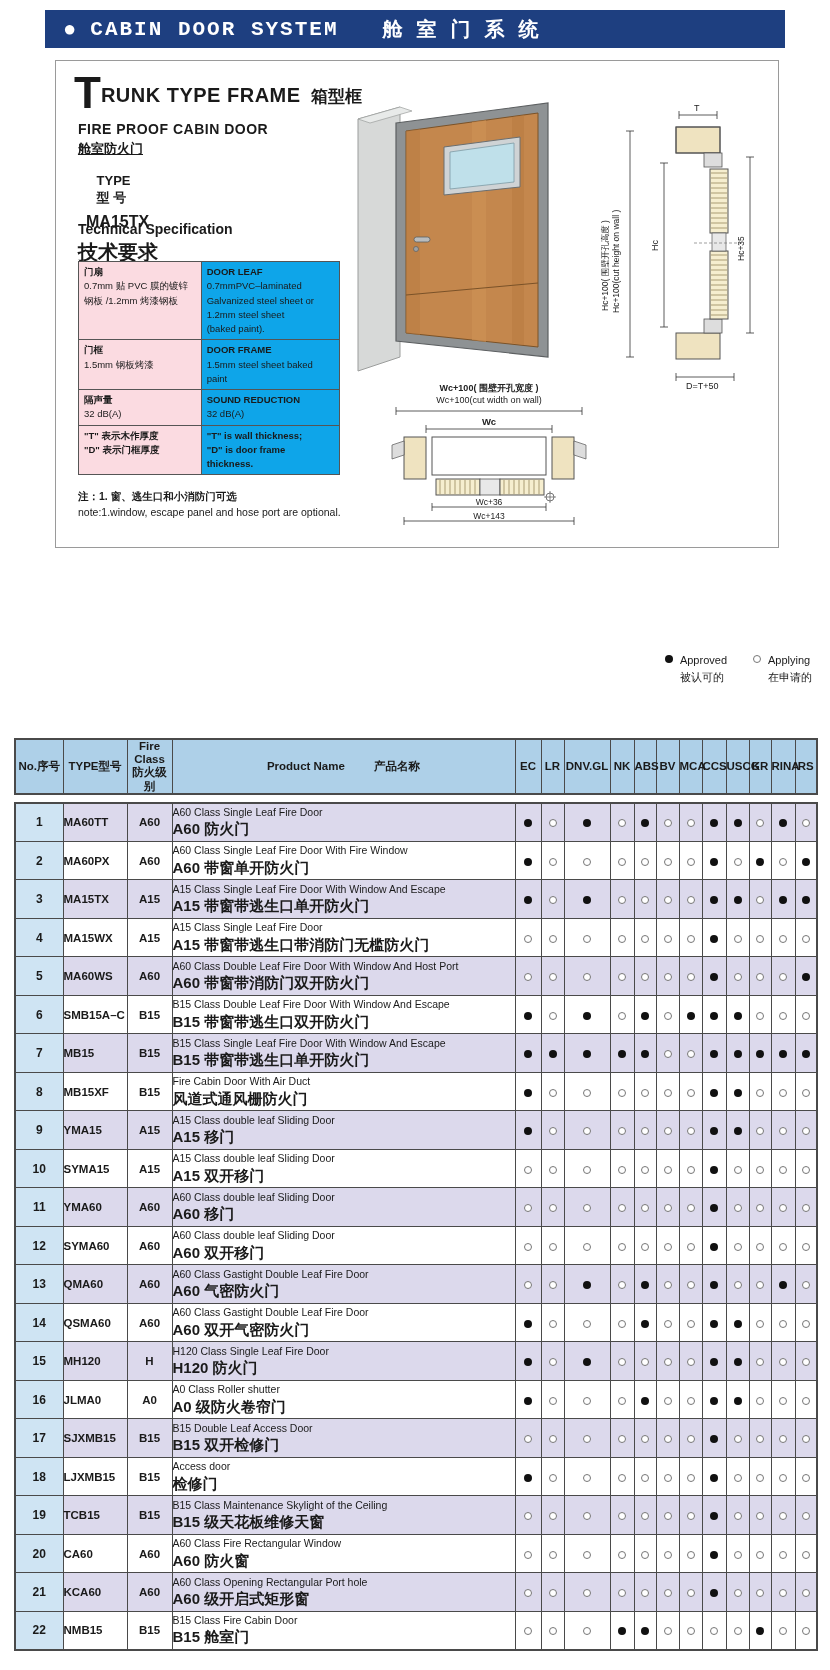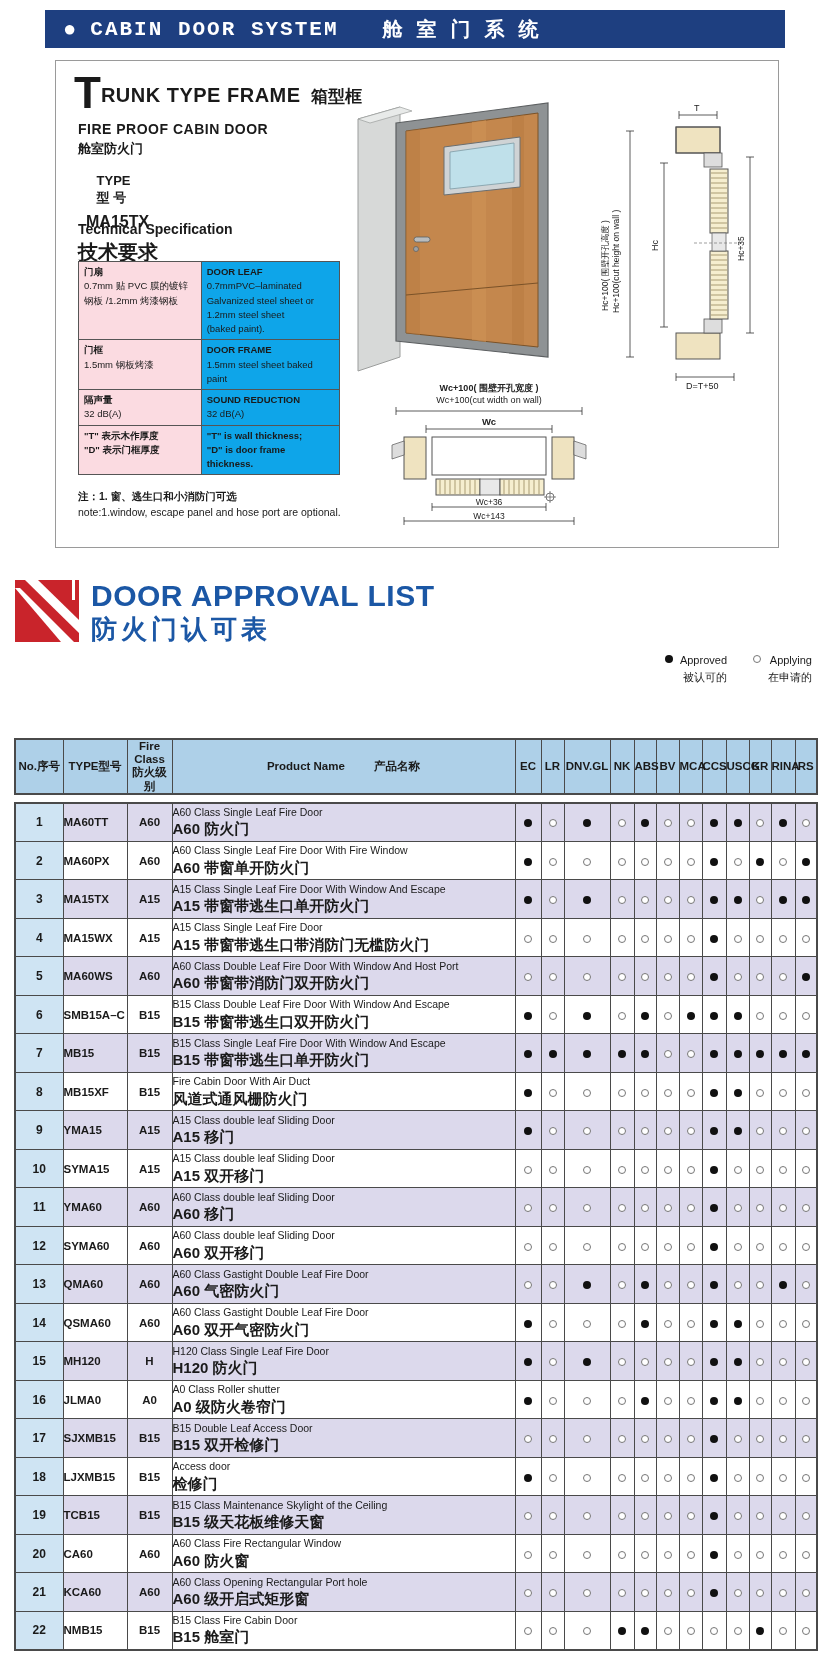--- a/index.html
+++ b/index.html
@@ -13,21 +13,21 @@
   .banner .t-en{font-size:21px;font-weight:bold;letter-spacing:2px;font-family:"Liberation Mono","DejaVu Sans Mono",monospace;}
   .banner .t-zh{font-size:20px;font-weight:bold;margin-left:44px;letter-spacing:14px;}
 
   
   .trunk-box{position:absolute;left:55px;top:60px;width:722px;height:486px;border:1px solid #9a9a9a;background:#fff;}
   .trunk-title{position:absolute;left:18px;top:10px;}
   .trunk-title .dropcap{font-size:44px;font-weight:bold;line-height:1;vertical-align:-6px;}
   .trunk-title .rest{font-size:20px;font-weight:bold;letter-spacing:0.5px;}
   .trunk-title .zh{font-size:17px;font-weight:bold;margin-left:6px;}
   .fp-title{position:absolute;left:22px;top:60px;font-size:14px;font-weight:bold;letter-spacing:0.5px;}
-  .fp-title-zh{position:absolute;left:22px;top:79px;font-size:13px;font-weight:bold;}
+  .fp-title-zh{position:absolute;left:22px;top:79px;font-size:13px;font-weight:bold;text-decoration:underline;}
   .type-block{position:absolute;left:22px;top:112px;display:flex;align-items:center;flex-direction:column;}
   .type-labels{font-size:13px;font-weight:bold;white-space:pre-line;line-height:1.3;}
   .type-value{font-size:16px;font-weight:bold;margin-left:8px;margin-top:6px;}
   .spec-title{position:absolute;left:22px;top:160px;font-size:14px;font-weight:bold;}
   .spec-title-zh{position:absolute;left:22px;top:178px;font-size:20px;font-weight:bold;}
   table.spec{position:absolute;left:22px;top:200px;width:262px;border-collapse:collapse;}
   table.spec td{border:1px solid #555;font-size:9.5px;line-height:1.5;padding:3px 5px;vertical-align:top;}
   table.spec td.zh{background:#fbdbe1;width:47%;}
   table.spec td.en{background:#0ea5e9;}
   .cell-title{font-weight:bold;}
@@ -43,21 +43,21 @@
 
   
   .appr-head{position:absolute;left:15px;top:580px;display:flex;}
   .appr-logo{width:64px;height:62px;}
   .appr-titles{margin-left:12px;}
   .appr-title-en{font-size:30px;font-weight:bold;color:#1b57a5;letter-spacing:0.5px;line-height:1.05;}
   .appr-title-zh{font-size:26px;font-weight:bold;color:#1b57a5;letter-spacing:4px;}
 
   
   .legend{position:absolute;right:18px;top:652px;display:flex;gap:26px;font-size:11px;}
-  .legend-item{display:flex;align-items:flex-start;text-align:right;}
+  .legend-item{display:flex;align-items:flex-start;}
   .legend-sym{margin:3px 7px 0 0;}
   .legend-texts{line-height:1.5;}
   .dot{display:inline-block;width:8px;height:8px;border-radius:50%;box-sizing:border-box;}
   .dot.filled{background:#111;}
   .dot.open{background:#fff;border:1.2px solid #777;}
 
   
   .appr-table-wrap{position:absolute;left:14px;top:738px;width:804px;}
   table.appr{border-collapse:collapse;table-layout:fixed;width:804px;border:2px solid #4a4a4a;}
   table.appr th,table.appr td{border:1px solid #4a4a4a;padding:0;}
@@ -282,32 +282,20 @@
       <line x1="58" y1="124" x2="58" y2="132" stroke="#333" stroke-width="0.8"></line>
       <line x1="172" y1="124" x2="172" y2="132" stroke="#333" stroke-width="0.8"></line>
       <text x="115" y="126" font-size="8.5" fill="#222" text-anchor="middle">Wc+36</text>
       <line x1="30" y1="142" x2="200" y2="142" stroke="#333" stroke-width="0.8"></line>
       <line x1="30" y1="138" x2="30" y2="146" stroke="#333" stroke-width="0.8"></line>
       <line x1="200" y1="138" x2="200" y2="146" stroke="#333" stroke-width="0.8"></line>
       <text x="115" y="140" font-size="8.5" fill="#222" text-anchor="middle">Wc+143</text>
     </svg>
   </div>
 
-  <div class="appr-head">
-    <svg class="appr-logo" viewBox="0 0 64 62">
-      <rect width="64" height="62" fill="#c9242b"></rect>
-      <polygon points="10,0 23,0 64,40 64,53" fill="#ffffff"></polygon>
-      <polygon points="0,8 5,8 59,62 46,62" fill="#ffffff"></polygon>
-      <rect x="57" y="0" width="3" height="20" fill="#ffffff"></rect>
-    </svg>
-    <div class="appr-titles">
-      <div class="appr-title-en">DOOR APPROVAL LIST</div>
-      <div class="appr-title-zh">防火门认可表</div>
-    </div>
-  </div>
 
   <div class="legend">
     <div class="legend-item">
       <span class="dot filled legend-sym"></span>
       <span class="legend-texts">
         <span>Approved</span><br>
         <span>被认可的</span>
       </span>
     </div>
     <div class="legend-item">

